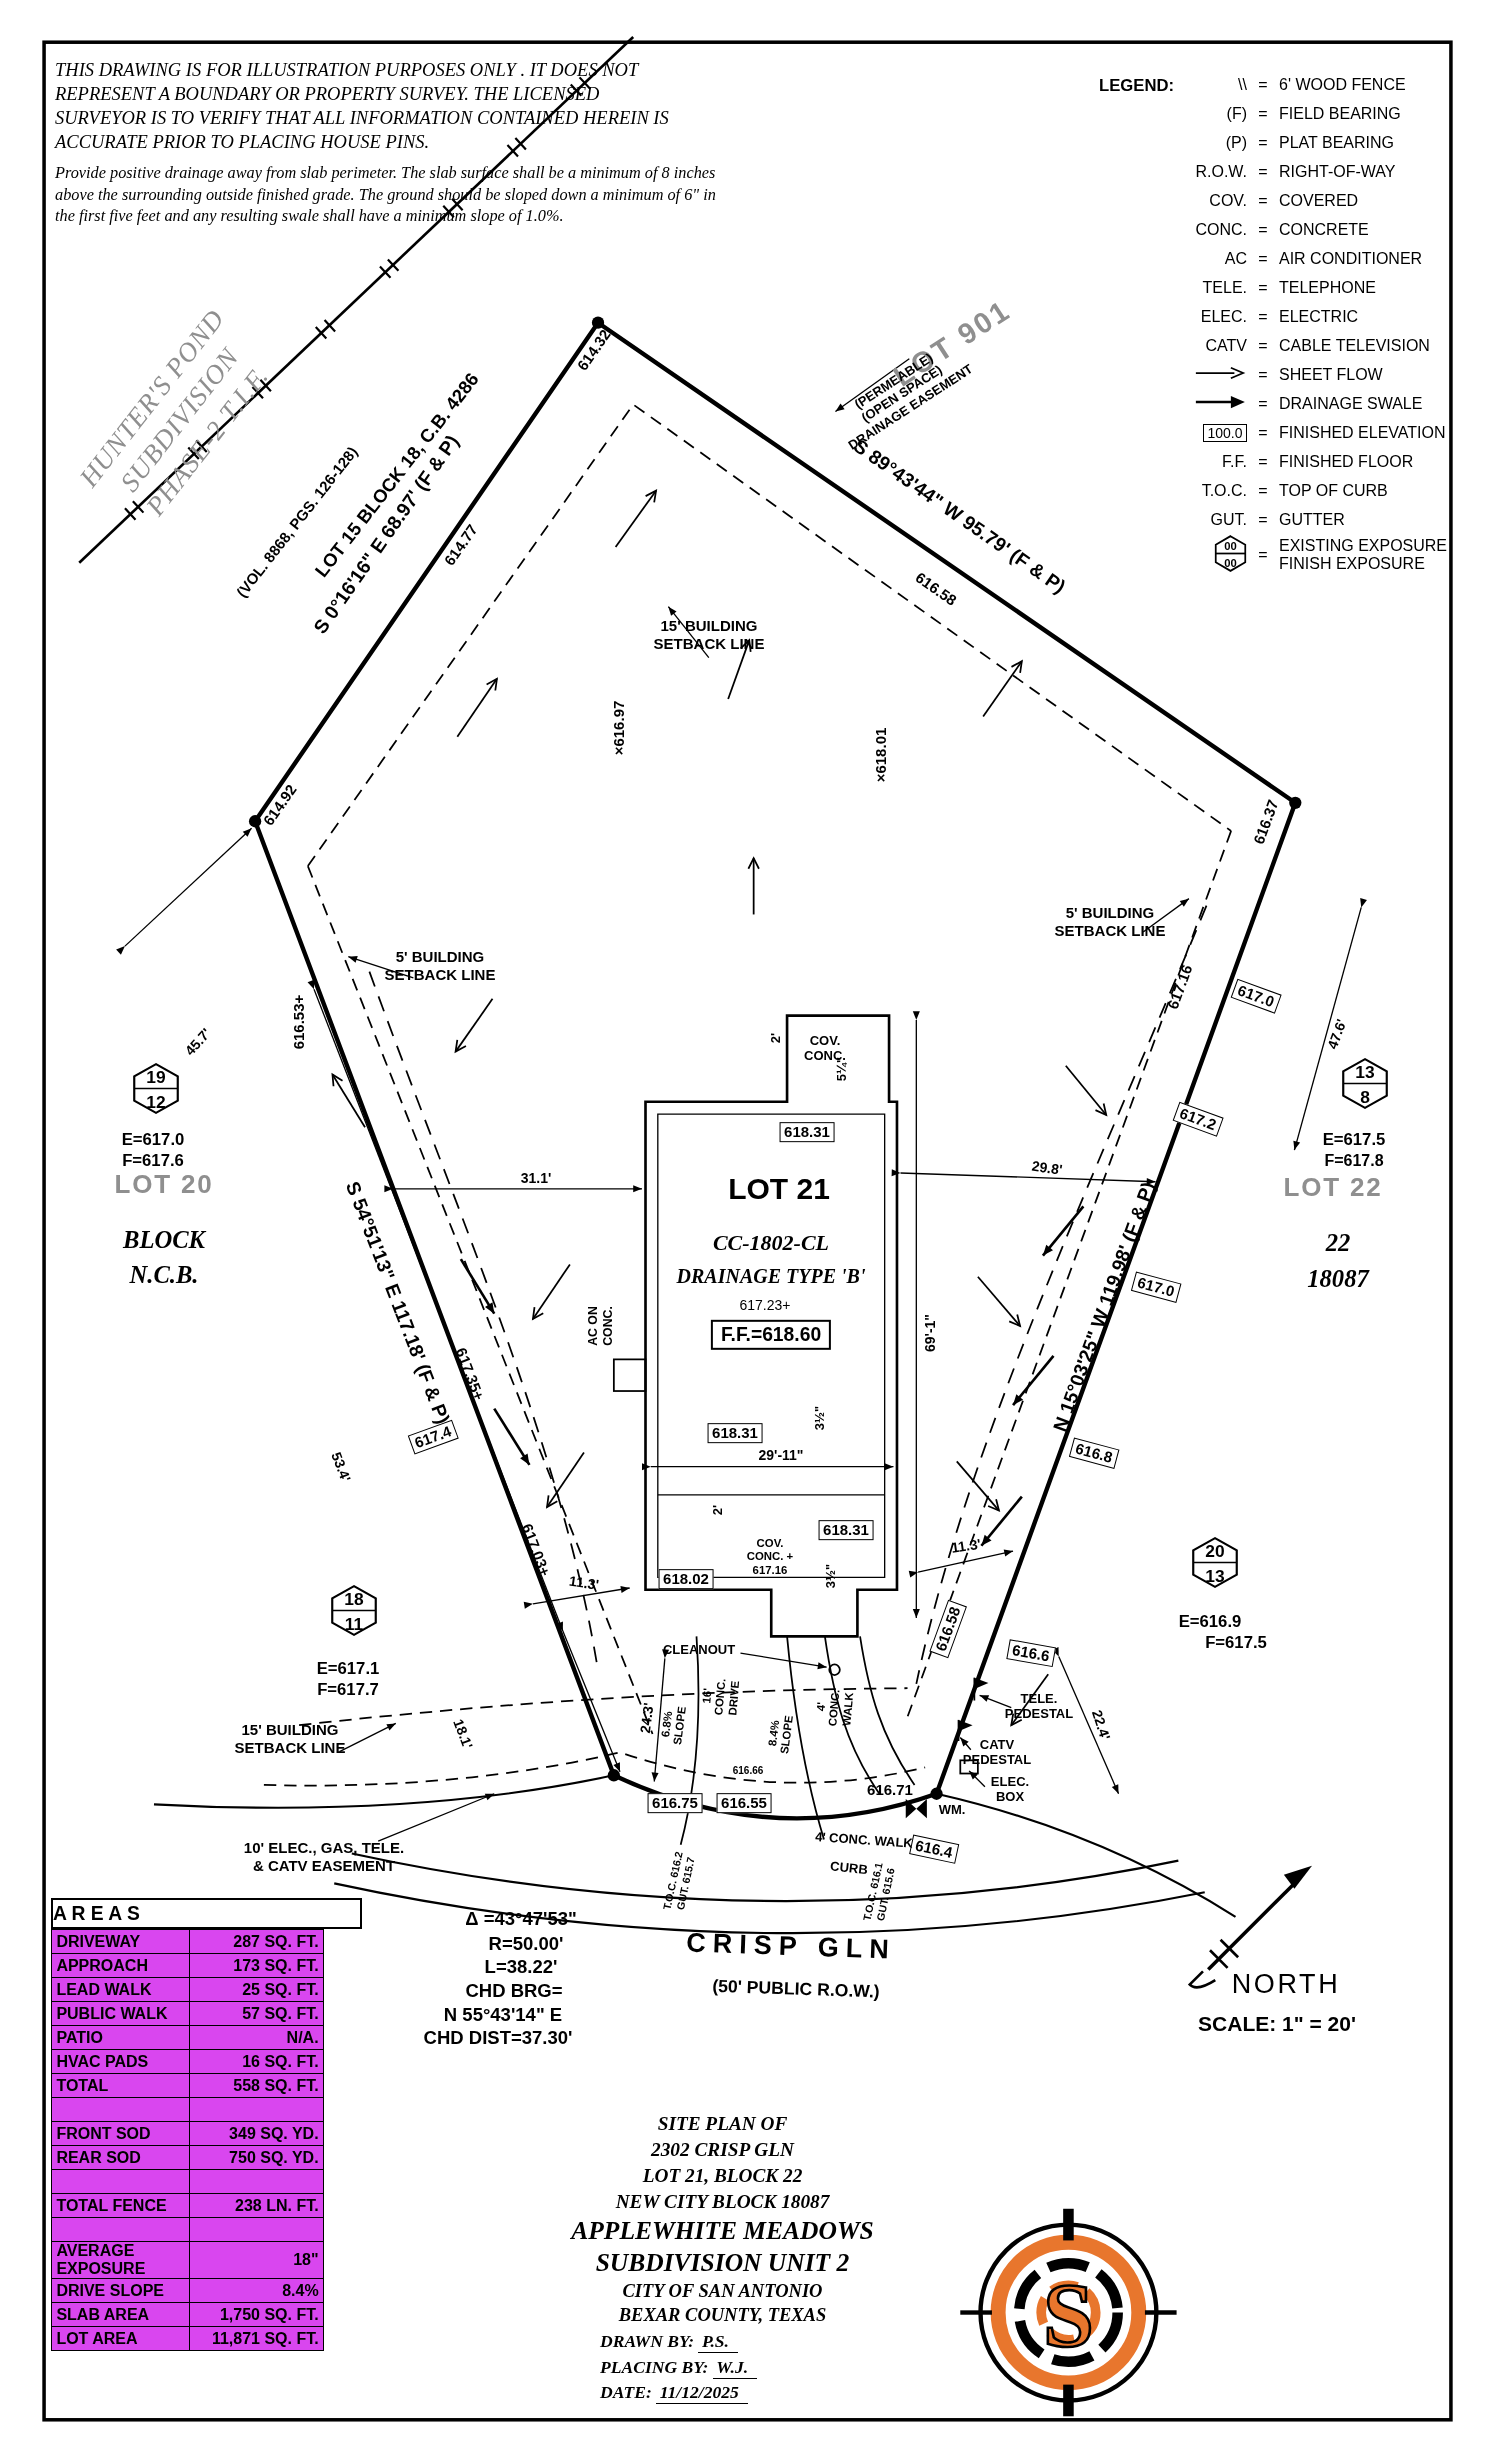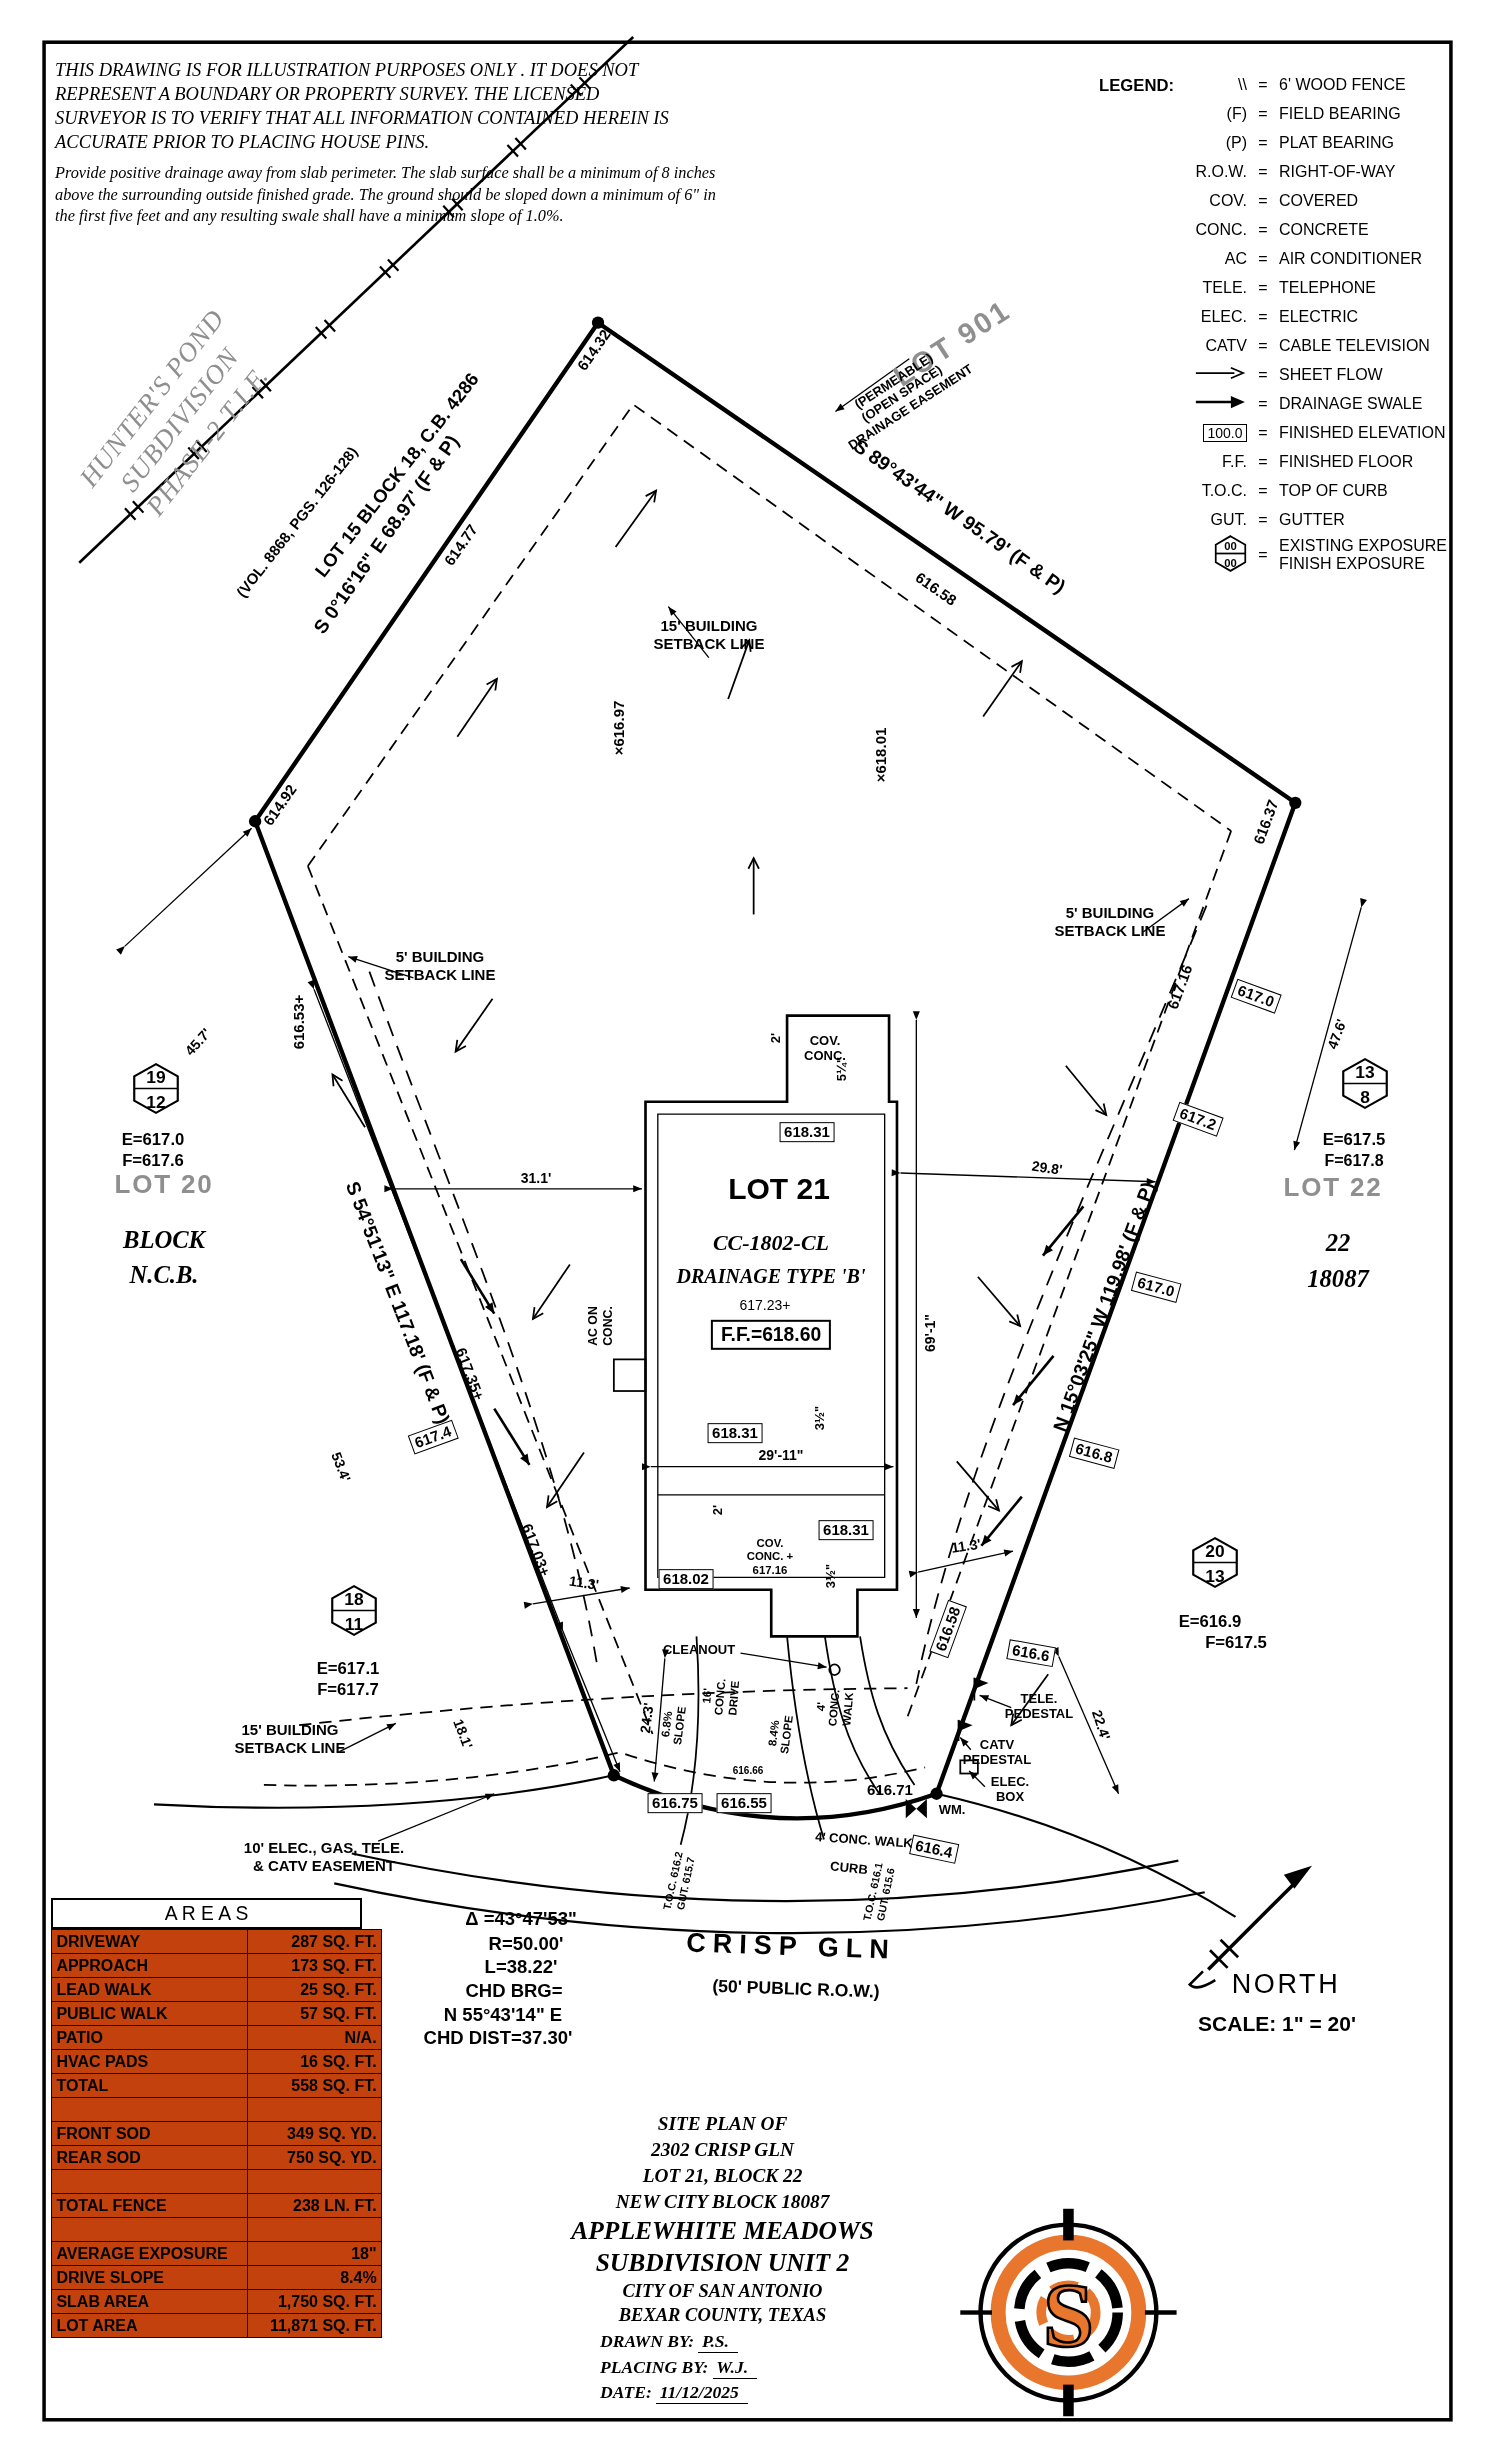--- a/index.html
+++ b/index.html
@@ -13,22 +13,22 @@
   .ctr{text-align:center}
   .gray{color:#8f8f8f}
   .box{display:inline-block;border:1.8px solid #000;padding:0 3.5px;font-weight:bold;font-size:15px;background:#fff;white-space:nowrap}
   .ffbox{border:2.6px solid #000;padding:1.8px 8px;font-weight:bold;font-size:19.3px;background:#fff;white-space:nowrap}
   .legend{position:absolute}
   .lg-row{display:flex;align-items:center;height:29px;font-size:16px}
   .lg-sym{width:74px;text-align:right;white-space:nowrap}
   .lg-eq{width:32px;text-align:center}
   .lg-lab{white-space:pre-line;line-height:1.1}
   .hexmark{position:absolute;transform:translate(-50%,-50%)}
-  .areas-title{position:absolute;border:2.6px solid #000;text-align:center;font-weight:normal;font-size:19.3px;padding:2.6px 0;background:#fff}
-  .areas{position:absolute;border-collapse:collapse;width:331px;background:#c2410c}
+  .areas-title{position:absolute;border:2.6px solid #000;text-align:left;font-weight:bold;font-size:19.3px;padding:2.6px 0;background:#fff}
+  .areas{position:absolute;border-collapse:collapse;width:273px;background:#d946ef}
   .areas td{border:1.8px solid #000;height:24px;font-size:16px;font-weight:bold;padding:0 4.4px;font-family:"Liberation Sans",sans-serif}
   .areas td.num{text-align:right;width:134px}
   .tb{position:absolute;text-align:center}
   .tb .tl{font:italic bold 19.3px "Liberation Serif","DejaVu Serif",serif;line-height:1.35}
   .tb .tlg{font:italic bold 25.5px "Liberation Serif","DejaVu Serif",serif;line-height:1.25}
   .tb .tls{font:italic bold 18.5px "Liberation Serif","DejaVu Serif",serif;line-height:1.3}
   .tb .sig{font:italic bold 17.6px "Liberation Serif","DejaVu Serif",serif;text-align:left;margin:4.4px 0 0 62px}
   .tb .sig .uv{border-bottom:1.8px solid #000;padding:0 8.8px 0.9px 3.5px}
   .co{position:absolute}
   .co .nm{font:bold 26px "Liberation Serif","DejaVu Serif",serif;line-height:1.05}

